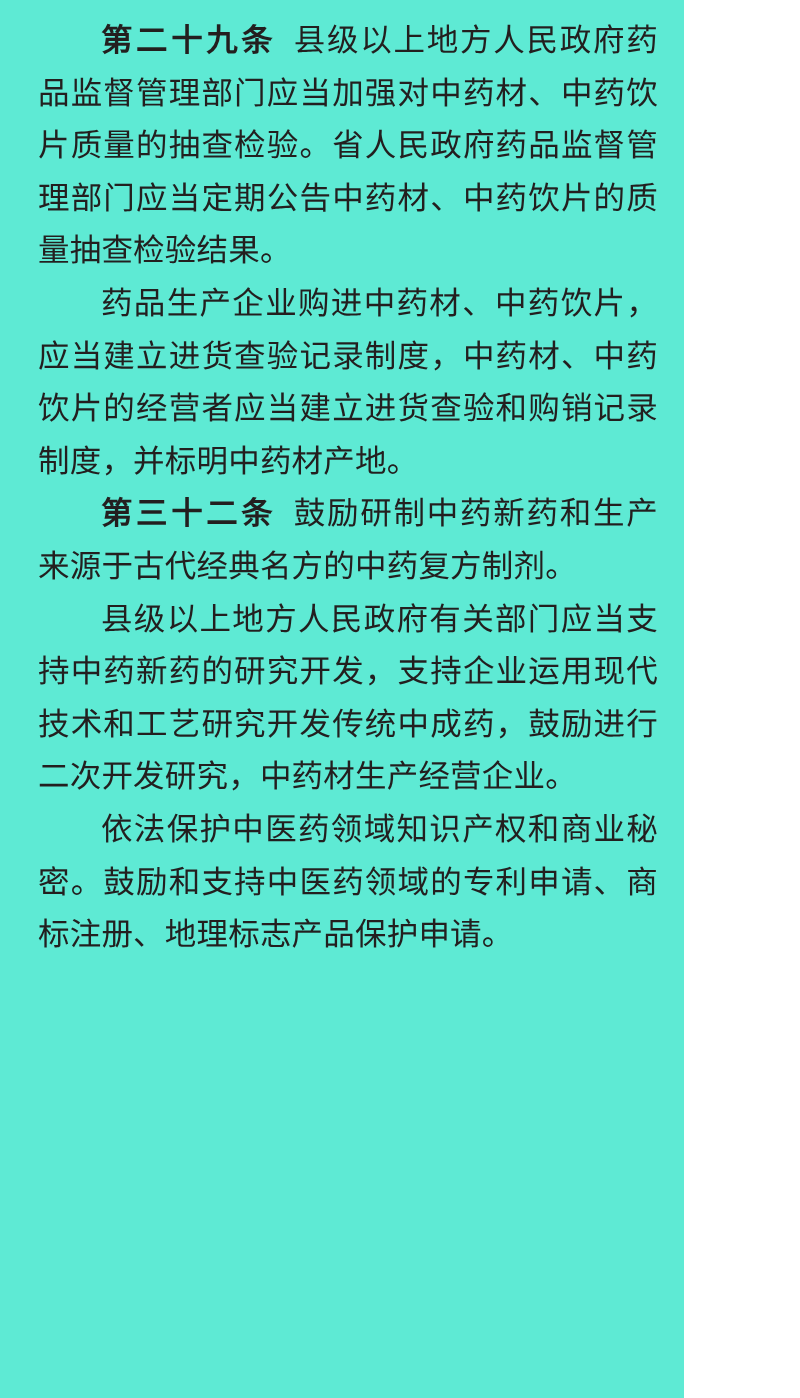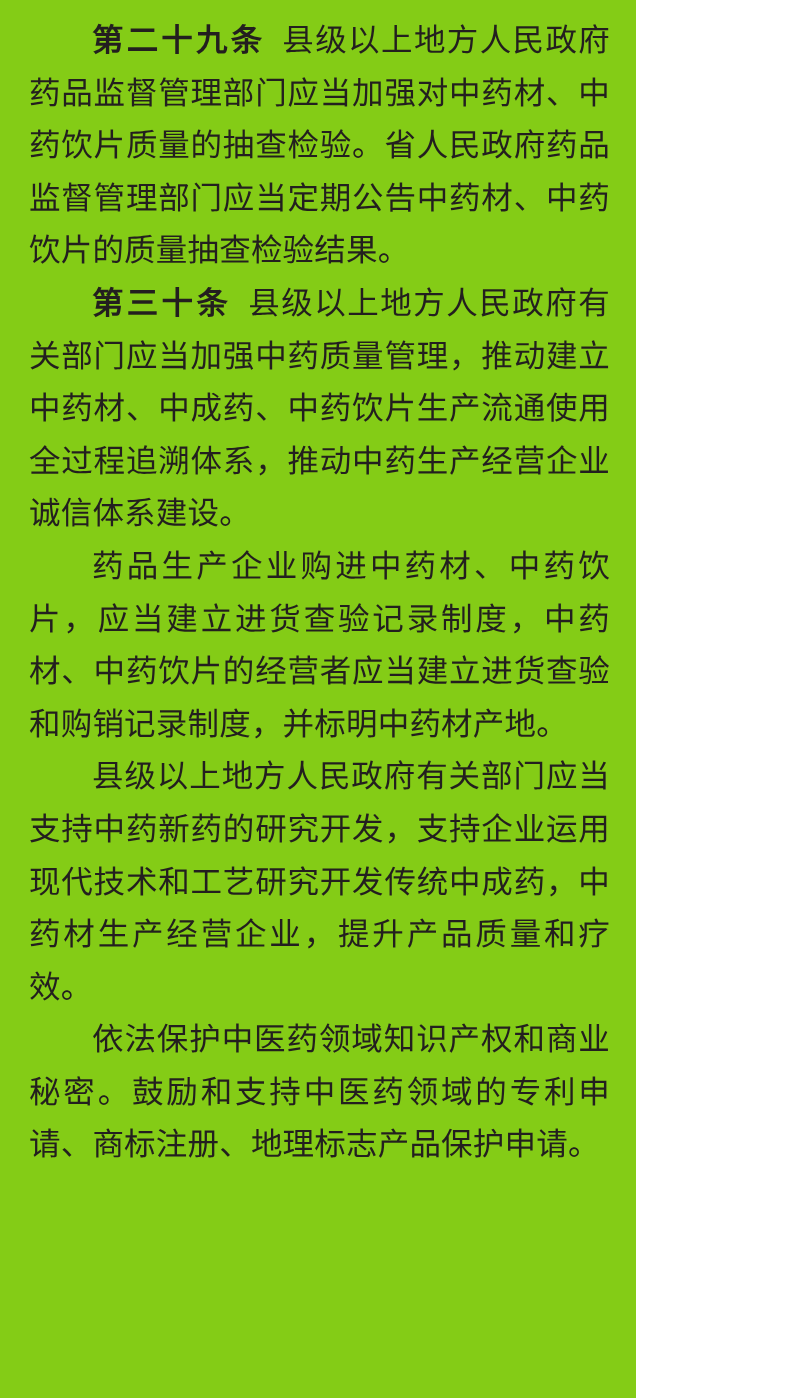--- a/index.html
+++ b/index.html
@@ -8,25 +8,25 @@
     background: #ffffff;
   }
   body {
     width: 800px;
     height: 1398px;
     overflow: hidden;
     font-family: "Liberation Sans", "DejaVu Sans", sans-serif;
     color: #231f1f;
   }
   #page {
-    width: 636px;
+    width: 684px;
     height: 1398px;
     box-sizing: border-box;
-    padding: 14px 26px 10px 29px;
-    background: #84cc16;
+    padding: 14px 26px 10px 38px;
+    background: #5eead4;
   }
   .para {
     font-size: 31.5px;
     line-height: 52.6px;
     text-align: justify;
     text-justify: inter-ideograph;
     letter-spacing: 0.2px;
     margin: 0;
     text-indent: 2em;
     color: #231f1f;
@@ -42,33 +42,33 @@
 </style>
 </head>
 <body>
 
 <div id="page">
 
   <p class="para">
     <span class="art">第二十九条</span><span class="gap"></span><span>县级以上地方人民政府药品监督管理部门应当加强对中药材、中药饮片质量的抽查检验。省人民政府药品监督管理部门应当定期公告中药材、中药饮片的质量抽查检验结果。</span>
   </p>
 
-  <p class="para">
-    <span class="art">第三十条</span><span class="gap"></span><span>县级以上地方人民政府有关部门应当加强中药质量管理，推动建立中药材、中成药、中药饮片生产流通使用全过程追溯体系，推动中药生产经营企业诚信体系建设。</span>
-  </p>
 
 
   <p class="para">
     <span>药品生产企业购进中药材、中药饮片，应当建立进货查验记录制度，中药材、中药饮片的经营者应当建立进货查验和购销记录制度，并标明中药材产地。</span>
   </p>
 
+  <p class="para">
+    <span class="art">第三十二条</span><span class="gap"></span><span>鼓励研制中药新药和生产来源于古代经典名方的中药复方制剂。</span>
+  </p>
 
 
 
   <p class="para">
-    <span>县级以上地方人民政府有关部门应当支持中药新药的研究开发，支持企业运用现代技术和工艺研究开发传统中成药，中药材生产经营企业，提升产品质量和疗效。</span>
+    <span>县级以上地方人民政府有关部门应当支持中药新药的研究开发，支持企业运用现代技术和工艺研究开发传统中成药，鼓励进行二次开发研究，中药材生产经营企业。</span>
   </p>
 
   <p class="para">
     <span>依法保护中医药领域知识产权和商业秘密。鼓励和支持中医药领域的专利申请、商标注册、地理标志产品保护申请。</span>
   </p>
 
 </div>
 
 </body></html>

